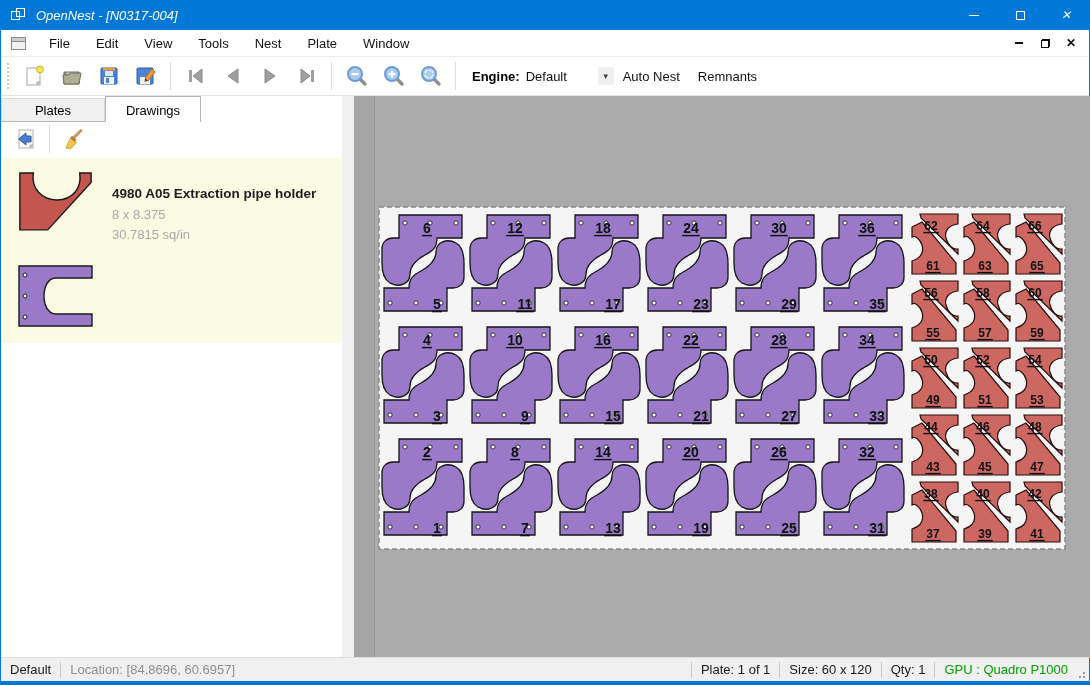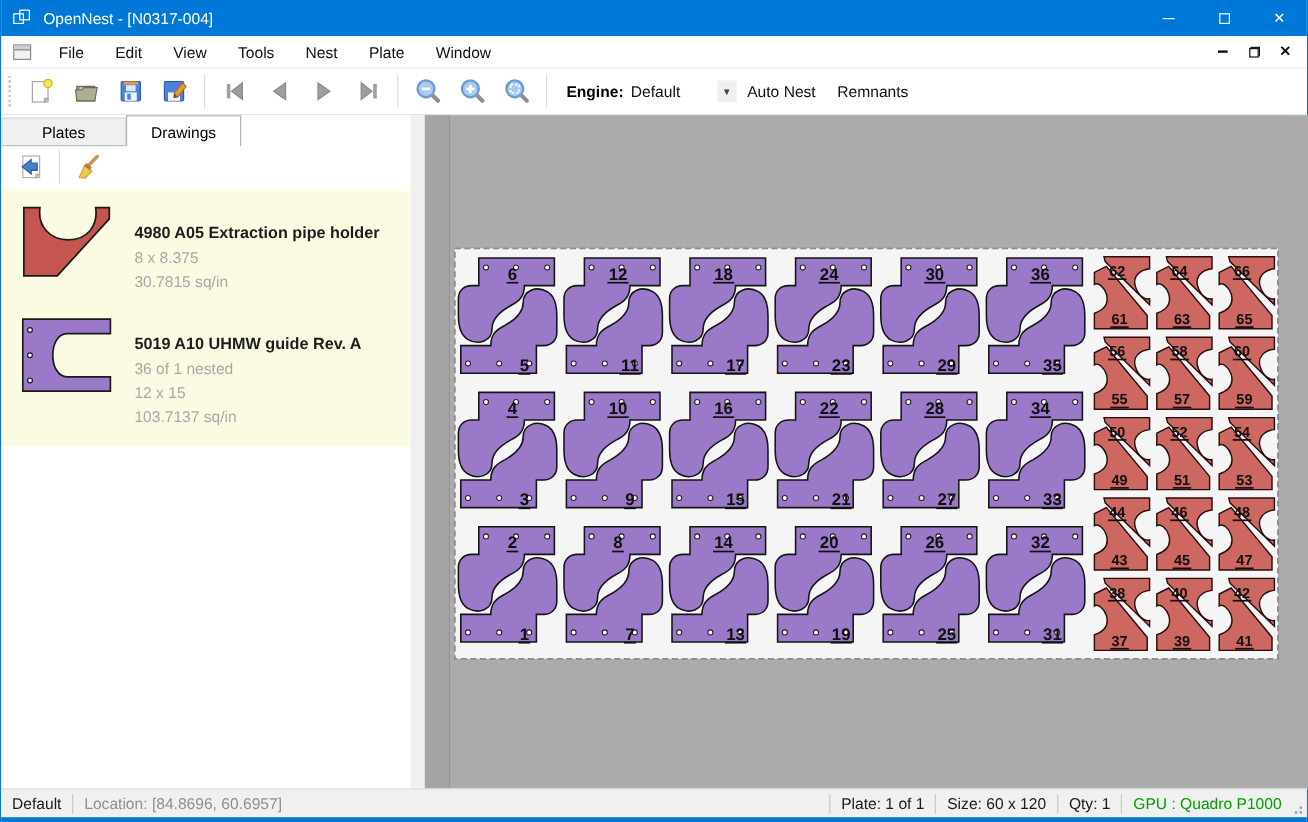--- a/index.html
+++ b/index.html
@@ -2,21 +2,21 @@
 <html><head>
 <meta charset="utf-8">
 <style>
   * { margin:0; padding:0; box-sizing:border-box; }
   html,body { width:1090px; height:685px; overflow:hidden; font-family:"Liberation Sans",sans-serif; }
   .window { position:relative; width:1090px; height:685px; background:#fff;
             border-left:1px solid #0078D7; border-right:1px solid #0078D7; }
 
   
   .titlebar { position:absolute; left:0; top:0; width:100%; height:30px; background:#0078D7;
-              display:flex; align-items:center; color:#fff; font-size:13px; }
+              display:flex; align-items:center; color:#fff; font-size:13px;font-style:italic; }
   .app-icon { width:16px; height:14px; margin:0 9px 0 10px; position:relative; }
   .app-icon i { position:absolute; border:1.6px solid #fff; background:transparent; }
   .app-icon i:nth-child(1){ left:0; top:3px; width:9px; height:9px; }
   .app-icon i:nth-child(2){ left:5px; top:0; width:9px; height:9px; }
   .cap-btns { margin-left:auto; display:flex; height:100%; }
   .cap-btn { width:46px; height:100%; display:flex; align-items:center; justify-content:center; color:#fff; font-size:12px; }
   .glyph-min { width:10px; height:1px; background:#fff; display:block; }
   .glyph-max { width:9px; height:9px; border:1px solid #fff; display:block; }
 
   
@@ -252,26 +252,20 @@
         </div>
         <div class="draw-item">
           <span class="thumb">
             <svg width="80" height="66" viewBox="0 0 80 66">
                 <path d="M3,3 L76,3 L76,15 L40,15 C24,15 24,51 40,51 L76,51 L76,63 L3,63 Z" stroke="#1a1a1a" stroke-width="1.4" fill="#9B79C9"></path>
                 <circle cx="9" cy="12" r="2" fill="#fff" stroke="#1a1a1a"></circle>
                 <circle cx="9" cy="33" r="2" fill="#fff" stroke="#1a1a1a"></circle>
                 <circle cx="9" cy="54" r="2" fill="#fff" stroke="#1a1a1a"></circle>
               </svg>
           </span>
-          <span class="d-info">
-            <div class="d-title">5019 A10 UHMW guide Rev. A</div>
-            <div class="d-meta">36 of 1 nested</div>
-            <div class="d-meta">12 x 15</div>
-            <div class="d-meta">103.7137 sq/in</div>
-          </span>
         </div>
       </div>
     </div>
     <div class="splitter"></div>
     <div class="canvas">
       <div class="canvas-gutter"></div>
       <svg id="plate-svg" width="688" height="344" viewBox="0 0 688 344">
           <rect x="1" y="1" width="686" height="342" fill="#F5F5F5" stroke="#8a8a8a" stroke-width="1.5" stroke-dasharray="5 3"></rect>
           <g transform="translate(2,3)">
             <path d="M19,6 L82,6 L82,29 L57,29 C57,38 53,42 45,46 C36,51 30,57 30,65 C30,75 19,79 10,74 C3,70 2,62 2,54 L2,40 C2,33 7,29 13,29 L19,29 Z" fill="#9B79C9" stroke="#151515" stroke-width="1.3"></path>

